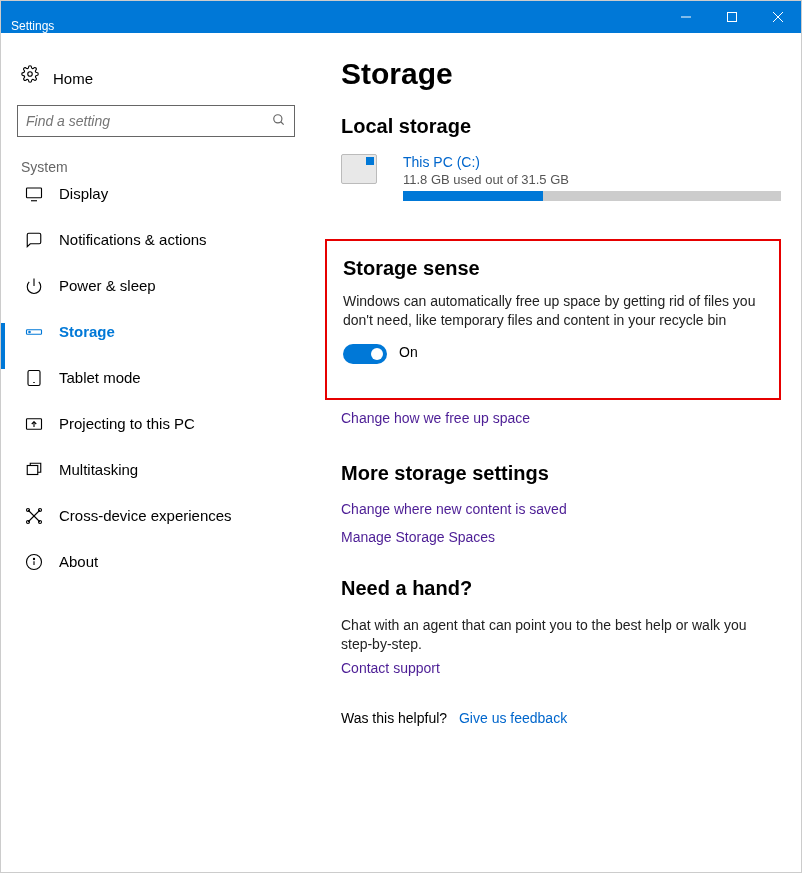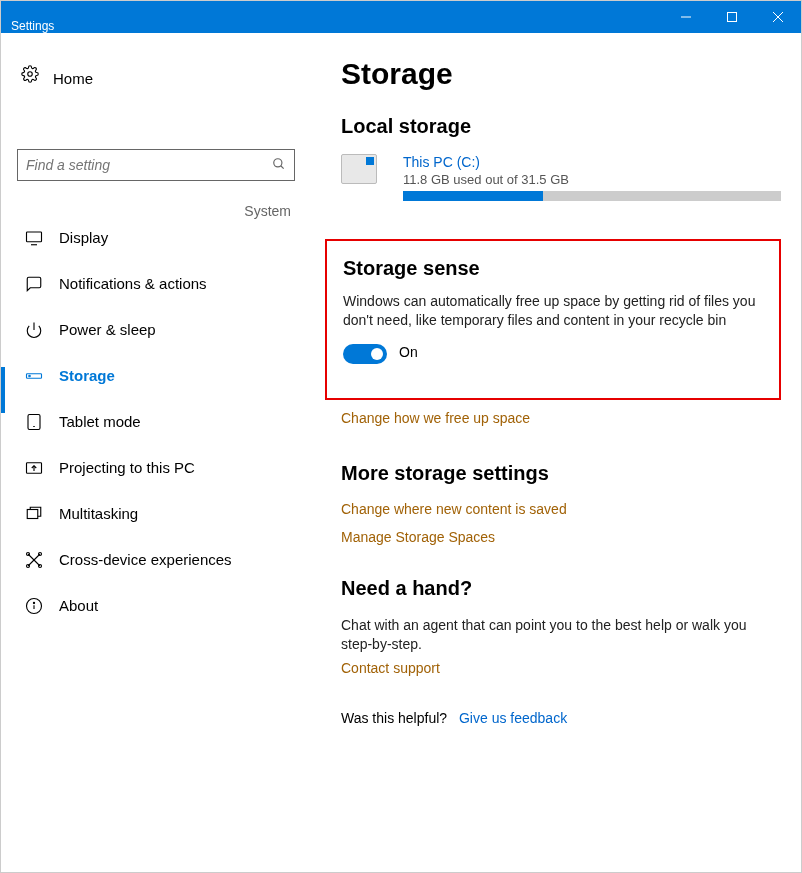--- a/index.html
+++ b/index.html
@@ -5,24 +5,24 @@
 * { box-sizing: border-box; margin: 0; padding: 0; }
 body { font-family: "Segoe UI", Arial, sans-serif; font-size: 14px; color: #000; background: #fff; width: 802px; height: 873px; overflow: hidden; border: 1px solid #ccc; }
 .titlebar { height: 32px; background: #0078d7; color: #fff; display: flex; align-items: flex-end; padding-left: 10px; }
 .titlebar .title { flex: 1; font-size: 12px; }
 .winbtn { width: 46px; height: 32px; display: flex; align-items: center; justify-content: center; }
 .winbtn svg { stroke: #fff; }
 .layout { display: flex; height: calc(100% - 32px); }
 .sidebar { width: 310px; padding: 18px 0 0 0; }
 .home-row { display: flex; align-items: center; padding: 10px 20px 18px 20px; gap: 14px; }
 .home-label { font-size: 15px; margin-top: 9px; }
-.search-wrap { padding: 0 16px 22px 16px; margin-top: 44px; }
+.search-wrap { padding: 0 16px 22px 16px; }
 .search-box { border: 1px solid #666; height: 32px; display: flex; align-items: center; padding: 0 8px; }
 .search-box input { border: none; outline: none; flex: 1; font-size: 14px; font-style: italic; color: #666; background: transparent; }
-.cat-label { color: #666; font-size: 14px; padding: 0 20px 10px 20px; text-align: right; }
+.cat-label { color: #666; font-size: 14px; padding: 0 20px 10px 20px; }
 .nav-item { display: flex; align-items: flex-start; gap: 16px; height: 46px; padding: 0 20px; border-left: 4px solid transparent; cursor: default; }
 .nav-item.active { border-left-color: #0078d7; color: #0078d7; font-weight: 600; }
 .nav-icon { width: 18px; display: flex; justify-content: center; }
 .nav-label { font-size: 15px; }
 .main { flex: 1; padding: 24px 20px 0 30px; }
 .page-title { font-size: 30px; font-weight: 600; margin-bottom: 24px; }
 .section-title { font-size: 20px; font-weight: 600; margin-bottom: 16px; }
 .disk-row { display: flex; align-items: flex-start; gap: 26px; margin-bottom: 38px; }
 .disk-icon { width: 36px; height: 30px; background: #e8e8e8; border: 1px solid #bbb; border-radius: 2px; position: relative; }
 .disk-icon::before { content: ""; position: absolute; top: 2px; right: 2px; width: 8px; height: 8px; background: #0078d7; }
@@ -31,21 +31,21 @@
 .disk-usage-text { color: #555; font-size: 13px; margin-bottom: 4px; }
 .disk-bar { height: 10px; background: #ccc; position: relative; }
 .disk-bar-fill { position: absolute; left: 0; top: 0; bottom: 0; background: #0078d7; }
 .highlight-box { border: 2px solid #e60000; padding: 16px 16px 34px 16px; margin-left: -16px; margin-right: 0; margin-bottom: 10px; }
 .sense-title { font-size: 20px; font-weight: 600; margin-bottom: 12px; }
 .sense-desc { font-size: 14px; color: #222; line-height: 1.35; margin-bottom: 14px; max-width: 420px; }
 .toggle-row { display: flex; align-items: flex-start; gap: 12px; }
 .toggle { width: 44px; height: 20px; background: #0078d7; border-radius: 10px; position: relative; }
 .toggle::after { content: ""; position: absolute; width: 12px; height: 12px; background: #fff; border-radius: 50%; top: 4px; right: 4px; }
 .toggle-label { font-size: 14px; }
-.link { color: #a16207; font-size: 14px; display: block; margin-bottom: 12px; margin-top: 4px; }
+.link { color: #4c1d95; font-size: 14px; display: block; margin-bottom: 12px; margin-top: 4px; }
 .more-settings { margin-top: 36px; }
 .help-section { margin-top: 32px; }
 .help-desc { font-size: 14px; color: #222; line-height: 1.35; margin-bottom: 6px; max-width: 420px; }
 .feedback-row { margin-top: 34px; font-size: 14px; }
 .feedback-row .inline-link { color: #0066cc; margin-left: 8px; }
 </style>
 </head>
 <body>
 
 <div class="titlebar">

